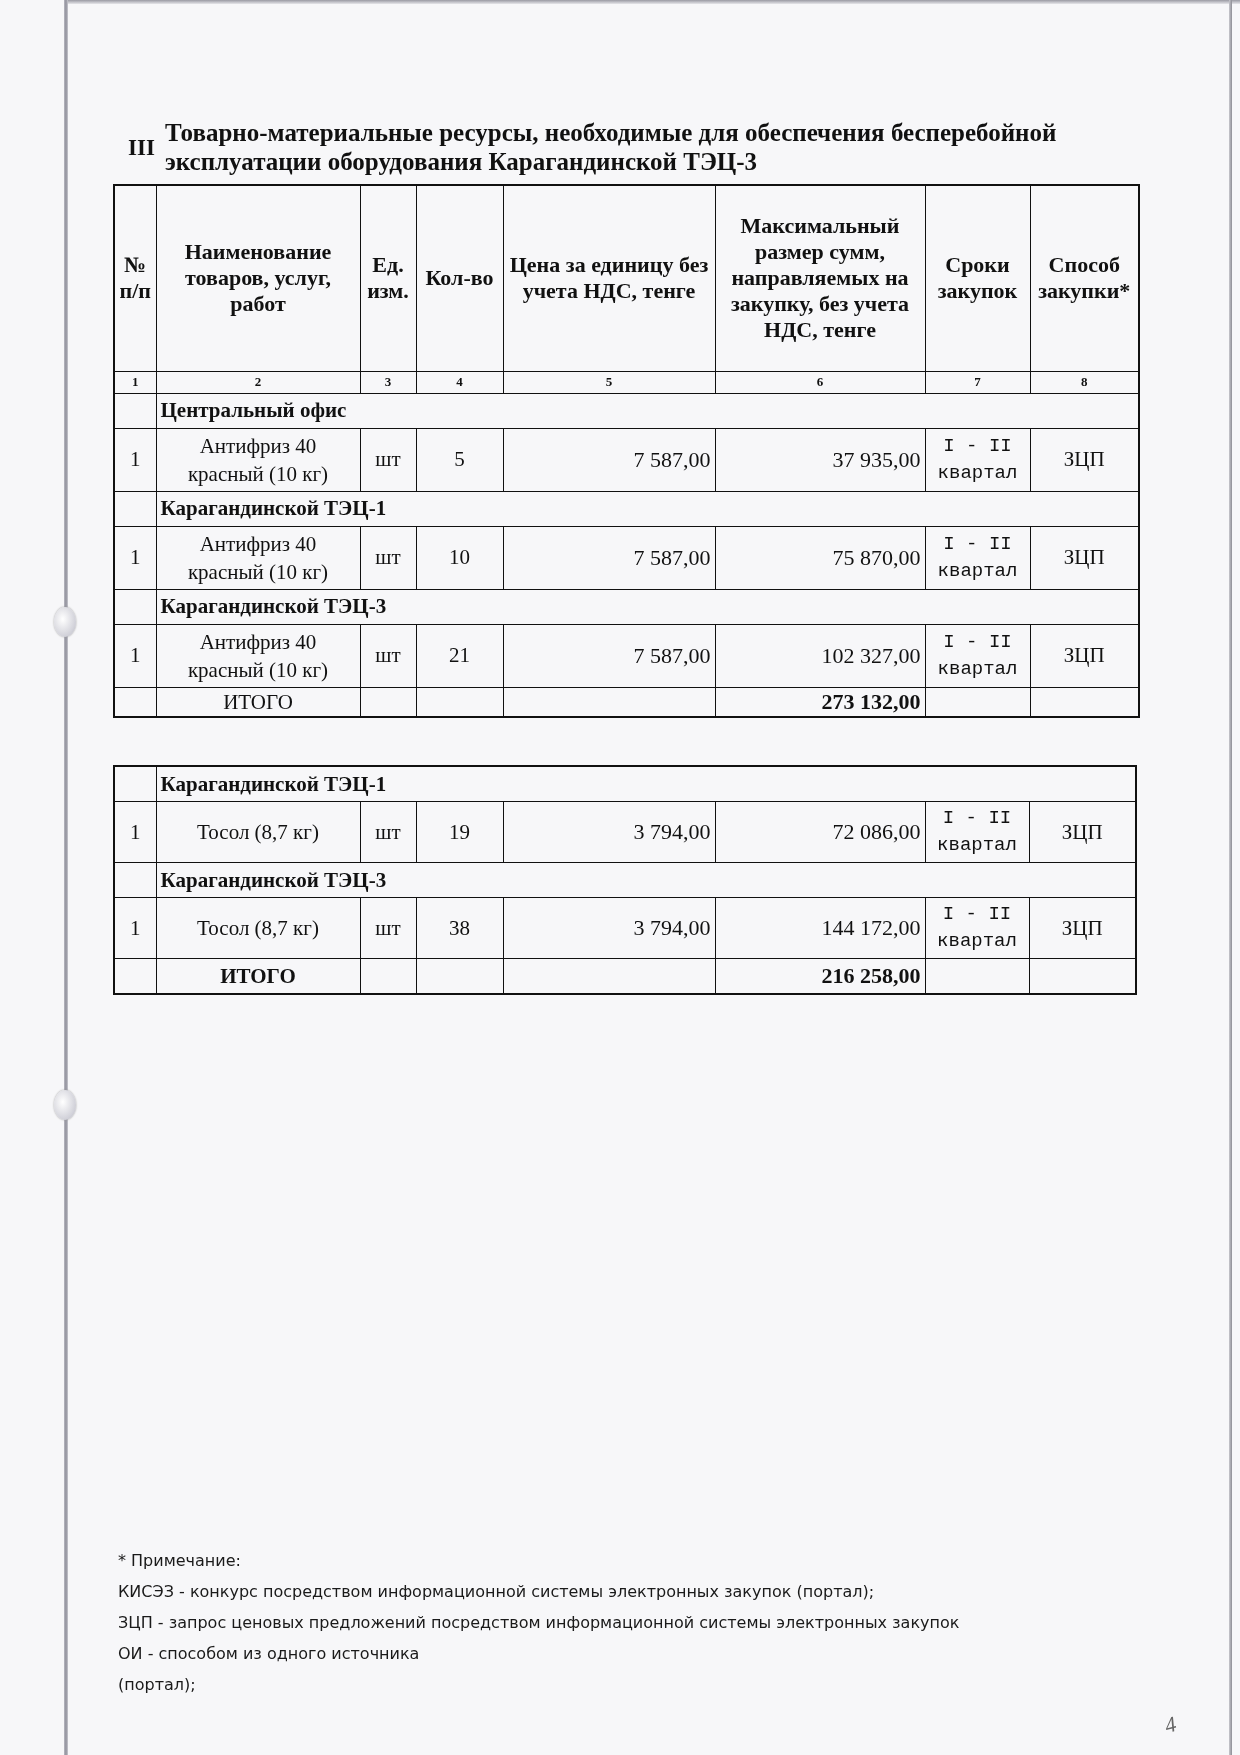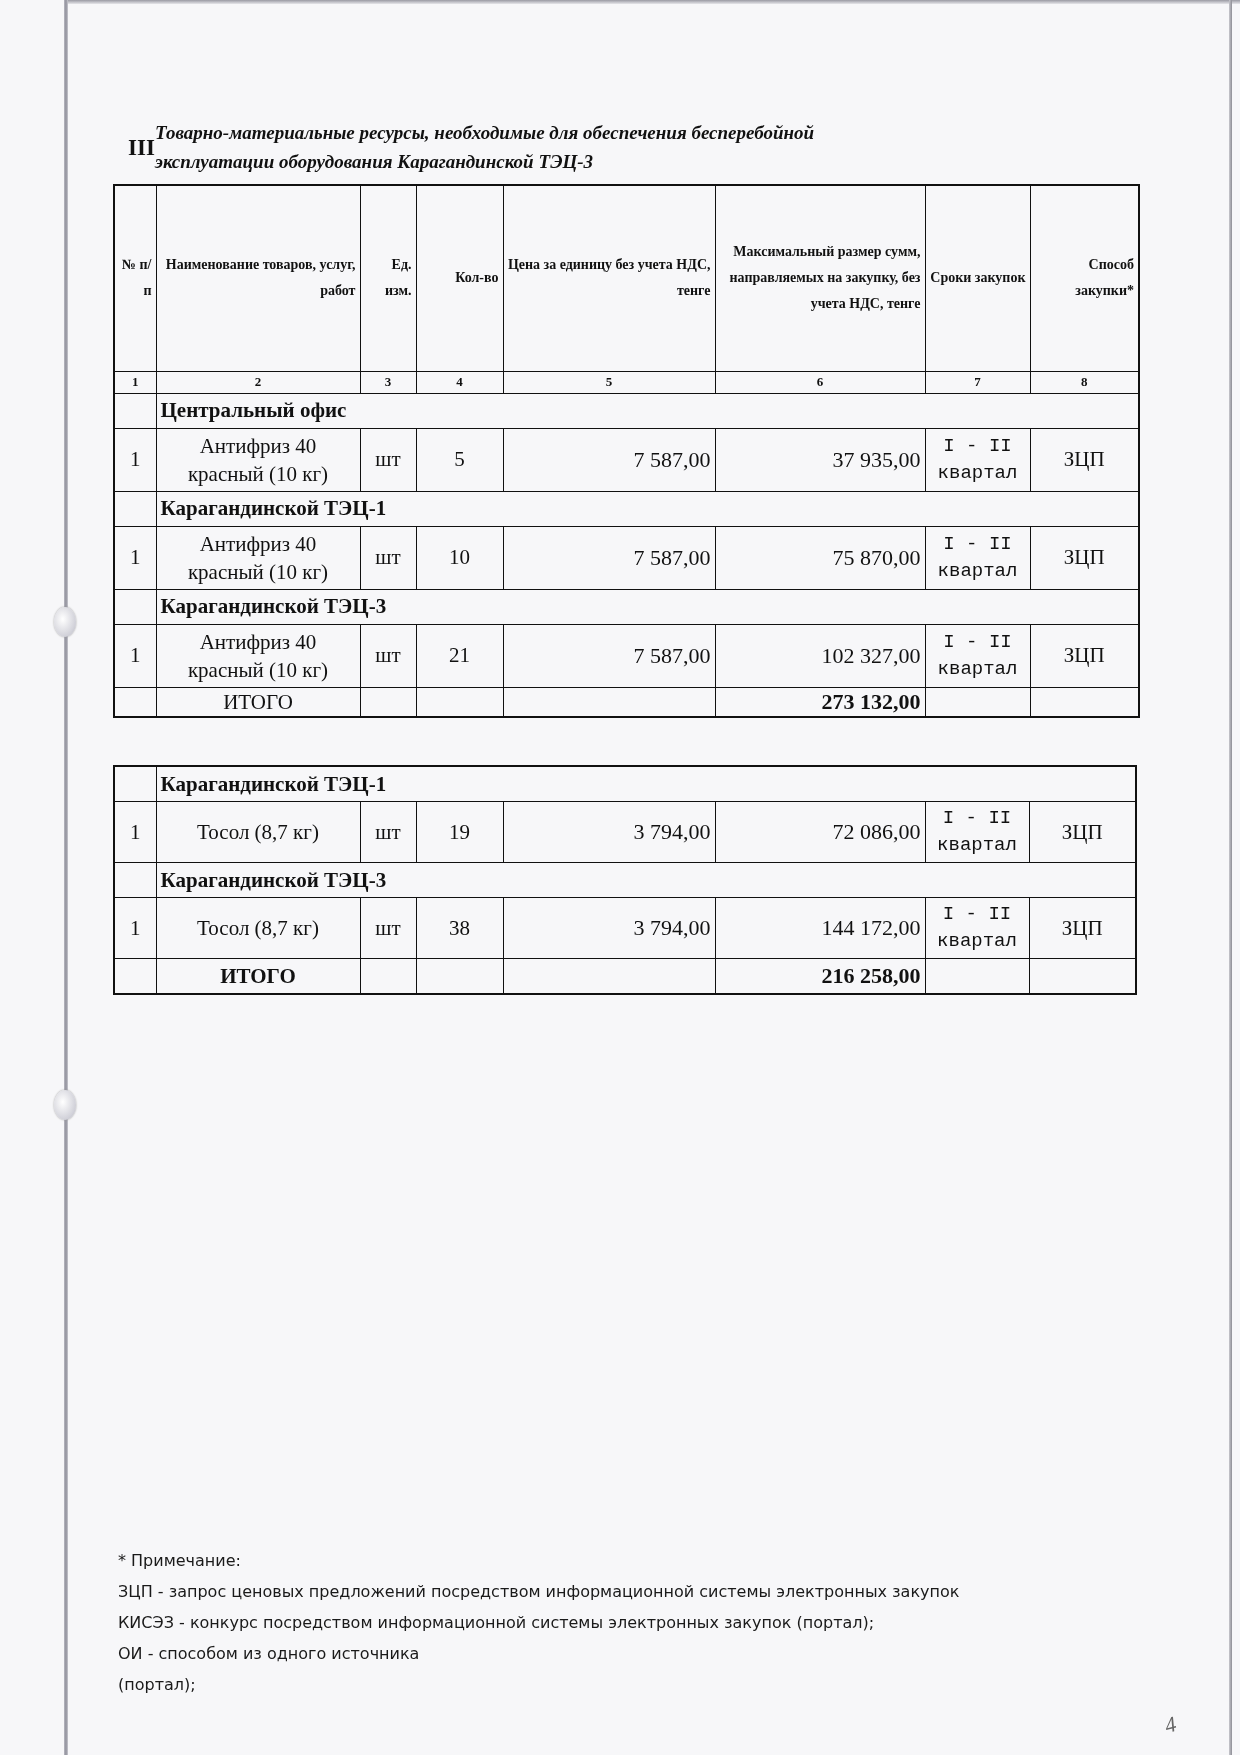--- a/index.html
+++ b/index.html
@@ -23,33 +23,33 @@
   .hole {
     position: absolute; width: 22px; height: 30px; border-radius: 50%;
     background: radial-gradient(ellipse at 40% 40%, #ffffff, #d0d0d8 70%, #a8a8b2);
     box-shadow: 0 0 2px #999;
   }
   .title-block { position: absolute; left: 128px; top: 118px; width: 1000px; }
   .section-num {
     position: absolute; left: 0; top: 17px; font-weight: bold; font-size: 23px;
   }
   .title-text {
-    position: absolute; left: 27px; top: 0; font-weight: bold; font-size: 19px;
-    line-height: 29px; width: 960px; font-style: italic;
+    position: absolute; left: 37px; top: 0; font-weight: bold; font-size: 25px;
+    line-height: 29px; width: 960px;
   }
   table.grid {
     position: absolute; border-collapse: collapse; table-layout: fixed;
     border: 2px solid #111;
   }
   table.grid td, table.grid th {
     border: 1.5px solid #111; padding: 0 4px; overflow: hidden;
   }
   #t1 { left: 113px; top: 184px; width: 1025px; }
   #t2 { left: 113px; top: 765px; width: 1022px; }
-  th.hdr { font-weight: bold; font-size: 14px; line-height: 26px; text-align: right; vertical-align: middle; }
+  th.hdr { font-weight: bold; font-size: 22px; line-height: 26px; text-align: center; vertical-align: middle; }
   td.num-row { font-weight: bold; font-size: 13px; text-align: center; height: 21px; }
   td.sec { font-weight: bold; font-size: 21px; height: 34px; text-align: left; padding-left: 4px; margin-top: 32px; }
   td.c { text-align: center; font-size: 21px; }
   td.r { text-align: right; font-size: 22px; padding-right: 12px; }
   td.name { font-size: 21px; line-height: 28px; text-align: center; padding-left: 3px; }
   td.period { font-size: 19px; line-height: 27px; text-align: center; font-family: Liberation Mono, monospace; }
   td.total-label { font-size: 21px; height: 28px; margin-left: 33px; }
   td.total-bold { font-weight: bold; }
   .data-row td { height: 62px; }
   #t2 .data-row td { height: 60px; }
@@ -221,19 +221,19 @@
     <td></td>
     <td class="r total-bold">216 258,00</td>
     <td></td>
     <td></td>
   </tr>
 </tbody>
   </table>
 
 <div class="footnote">
   <div>* Примечание:</div>
+  <div>КИСЭЗ - конкурс посредством информационной системы электронных закупок (портал);</div>
   <div>ЗЦП - запрос ценовых предложений посредством информационной системы электронных закупок</div>
-  <div>КИСЭЗ - конкурс посредством информационной системы электронных закупок (портал);</div>
   <div>ОИ - способом из одного источника</div>
   <div>(портал);</div>
 </div>
 
 <div class="pagenum">4</div>
 
 </body></html>

